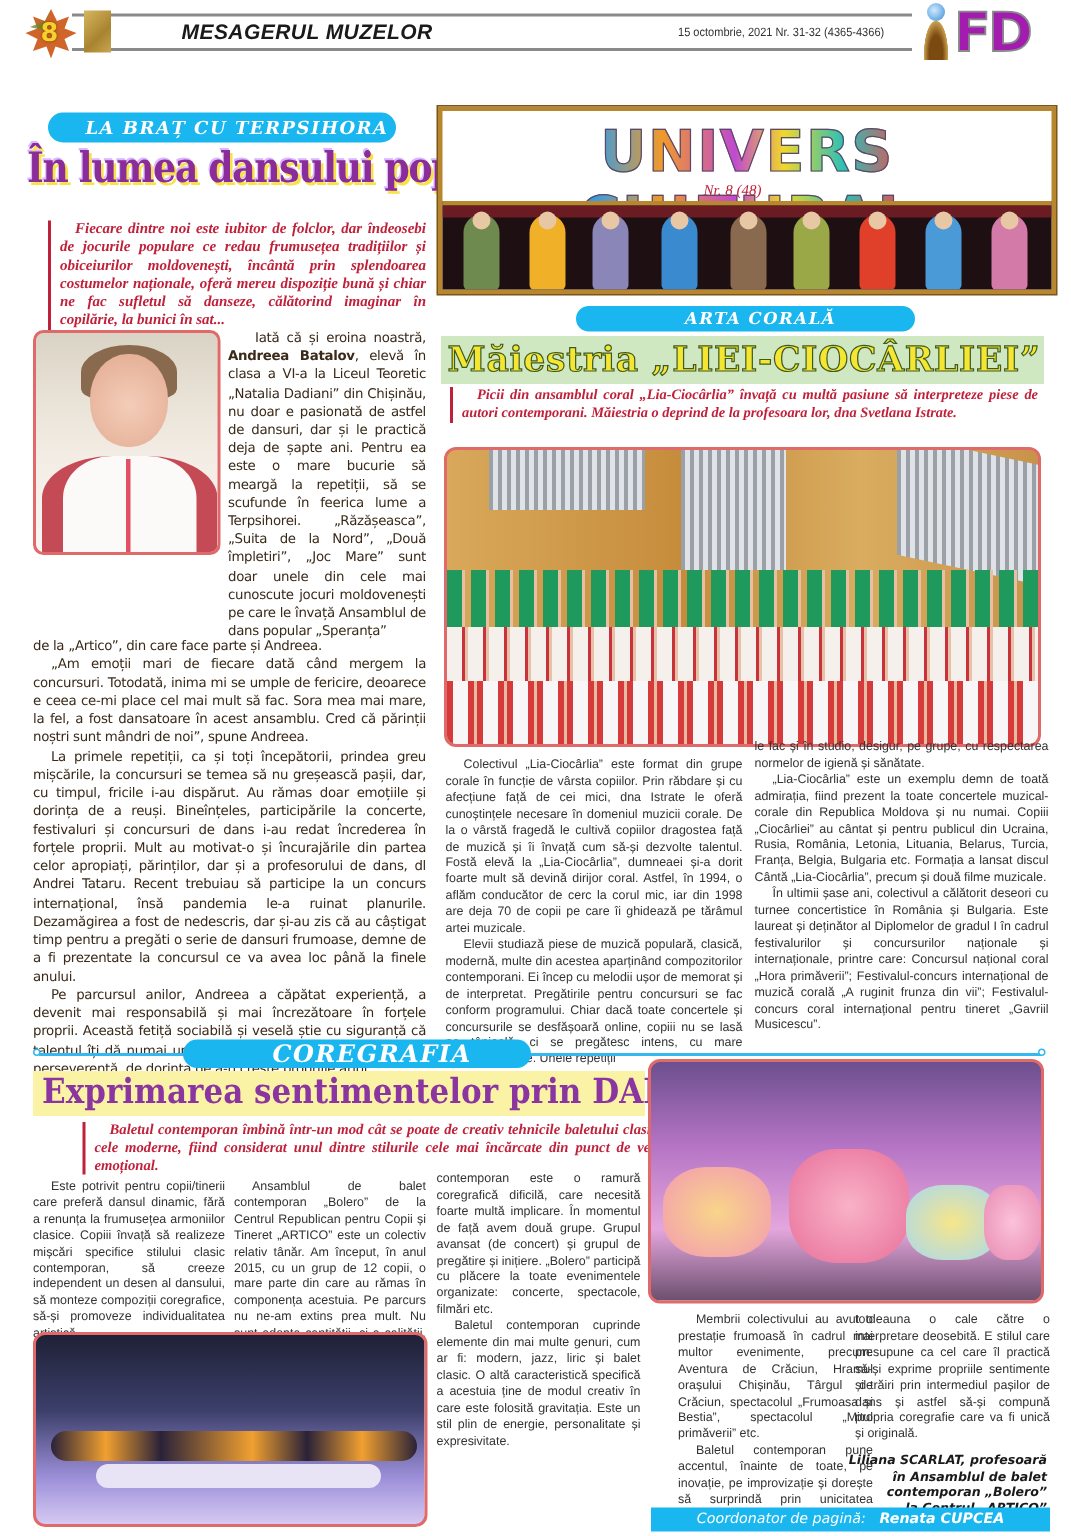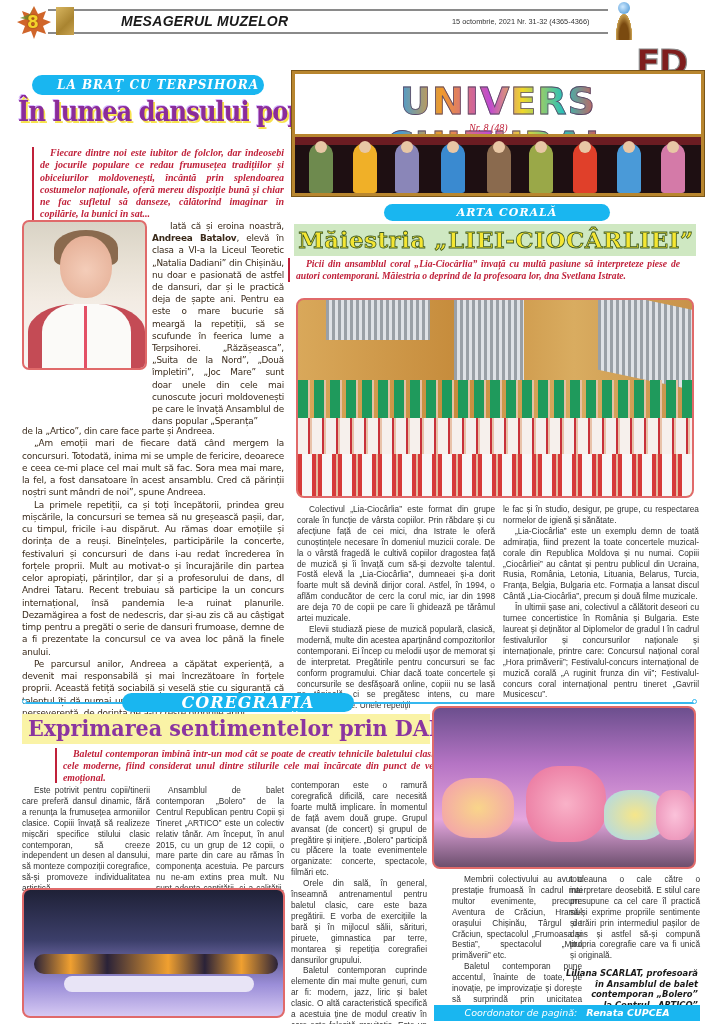--- a/index.html
+++ b/index.html
@@ -17,21 +17,21 @@
     background: linear-gradient(135deg, #d8b660, #a98430 60%, #caa552); }
   .mh-title { position: absolute; left: 81px; top: 13px; font: italic bold 14px "Liberation Sans", sans-serif;
     color: #1a1a1a; letter-spacing: 0.3px; margin-left: 40px; }
   .mh-date { position: absolute; left: 452px; top: 17px; font: 8px "Liberation Sans", sans-serif;
     color: #333; transform: scaleX(0.92); transform-origin: left; }
   .fd-globe { position: absolute; left: 618px; top: 2px; width: 12px; height: 12px; border-radius: 50%;
     background: radial-gradient(circle at 40% 40%, #cfe9ff, #3b8dd2); }
   .fd-vase { position: absolute; left: 616px; top: 14px; width: 16px; height: 26px;
     background: radial-gradient(ellipse at 50% 85%, #7a4a10 40%, #caa050 70%, transparent 72%); }
   .fd-logo { position: absolute; left: 636px; top: 2px; font: bold 36px "DejaVu Sans", sans-serif;
-    color: #7f1d1d; -webkit-text-stroke: 1.2px #8a8a8a; letter-spacing: -2px; margin-top: 40px; }
+    color: #a21caf; -webkit-text-stroke: 1.2px #8a8a8a; letter-spacing: -2px; }
 
   
   .pill { position: absolute; background: #19b6f0; border-radius: 10px; color: #fff; text-align: center;
     font: italic bold 12px "DejaVu Serif", serif; letter-spacing: 1px; padding-left: 20px; }
 
   .lead { position: absolute; font: italic bold 10px "Liberation Serif", serif; color: #c0213a;
     line-height: 12.3px; text-align: justify; padding-left: 6px; border-left: 2px solid #c0213a; }
   .lead .first { padding-left: 10px; }
 
   .body-comic { position: absolute; font: 9.3px "DejaVu Sans", sans-serif; color: #3a2a1a;
@@ -159,42 +159,42 @@
     <div class="muse" style="left:278px; background:#e0402a;"></div>
     <div class="muse" style="left:322px; background:#4a9ad8;"></div>
     <div class="muse" style="left:366px; background:#d47aa8;"></div>
   </div>
 </div>
 
 <div class="pill" style="left:384px; top:204px; width:226px; height:17px; line-height:17px; font-size:11px;">ARTA CORALĂ</div>
 <div class="h-choir-bg"></div>
 <div class="h-choir">Măiestria „LIEI-CIOCÂRLIEI”</div>
 
-<div class="lead" style="left:288px; top:258px; width:392px; font-size:9.6px; line-height:11.8px;">
+<div class="lead" style="left:300px; top:258px; width:392px; font-size:9.6px; line-height:11.8px;">
   <span class="first">Picii din ansamblul coral „Lia-Ciocârlia” învață cu multă pasiune să interpreteze piese de autori contemporani. Măiestria o deprind de la profesoara lor, dna Svetlana Istrate.</span>
 </div>
 
 <div class="photo-choir">
   <div class="wall"></div>
   <div class="pipes" style="left:28px; width:104px; height:40px;"></div>
   <div class="pipes" style="left:156px; width:70px; height:80px;"></div>
   <div class="pipes" style="left:300px; width:96px; height:80px; transform:skewY(12deg);"></div>
   <div class="row" style="top:80px; height:50px;
        background:repeating-linear-gradient(90deg, #1f9a5c 0 10px, #e6c0a4 10px 12px, transparent 12px 16px);"></div>
   <div class="row" style="top:118px; height:44px;
        background:repeating-linear-gradient(90deg, #f6f0ec 0 10px, #c8323a 10px 12px, #e8c2a8 12px 14px);"></div>
   <div class="row" style="top:154px; height:46px;
        background:repeating-linear-gradient(90deg, #d63a3a 0 4px, #f8f6f6 4px 14px, #d63a3a 14px 18px, #e4bca0 18px 20px);"></div>
 </div>
 
 <div class="body-sans" style="left:297px; top:504px; width:198px;">
   <p class="indent">Colectivul „Lia-Ciocârlia” este format din grupe corale în funcție de vârsta copiilor. Prin răbdare și cu afecțiune față de cei mici, dna Istrate le oferă cunoștințele necesare în domeniul muzicii corale. De la o vârstă fragedă le cultivă copiilor dragostea față de muzică și îi învață cum să-și dezvolte talentul. Fostă elevă la „Lia-Ciocârlia”, dumneaei și-a dorit foarte mult să devină dirijor coral. Astfel, în 1994, o aflăm conducător de cerc la corul mic, iar din 1998 are deja 70 de copii pe care îi ghidează pe tărâmul artei muzicale.</p>
   <p class="indent">Elevii studiază piese de muzică populară, clasică, modernă, multe din acestea aparținând compozitorilor contemporani. Ei încep cu melodii ușor de memorat și de interpretat. Pregătirile pentru concursuri se fac conform programului. Chiar dacă toate concertele și concursurile se desfășoară online, copiii nu se lasă pe tânjeală, ci se pregătesc intens, cu mare responsabilitate. Unele repetiții</p>
 </div>
-<div class="body-sans" style="left:503px; top:504px; width:196px;">
+<div class="body-sans" style="left:503px; top:492px; width:196px;">
   <p>le fac și în studio, desigur, pe grupe, cu respectarea normelor de igienă și sănătate.</p>
   <p class="indent">„Lia-Ciocârlia” este un exemplu demn de toată admirația, fiind prezent la toate concertele muzical-corale din Republica Moldova și nu numai. Copiii „Ciocârliei” au cântat și pentru publicul din Ucraina, Rusia, România, Letonia, Lituania, Belarus, Turcia, Franța, Belgia, Bulgaria etc. Formația a lansat discul Cântă „Lia-Ciocârlia”, precum și două filme muzicale.</p>
   <p class="indent">În ultimii șase ani, colectivul a călătorit deseori cu turnee concertistice în România și Bulgaria. Este laureat și deținător al Diplomelor de gradul I în cadrul festivalurilor și concursurilor naționale și internaționale, printre care: Concursul național coral „Hora primăverii”; Festivalul-concurs internațional de muzică corală „A ruginit frunza din vii”; Festivalul-concurs coral internațional pentru tineret „Gavriil Musicescu”.</p>
 </div>
 
 <div class="divider-line" style="left:26px; top:702px; width:100px;"></div>
 <div class="divider-dot" style="left:22px; top:699px;"></div>
 <div class="divider-line" style="left:350px; top:702px; width:344px;"></div>
 <div class="divider-dot" style="left:692px; top:699px;"></div>
 <div class="pill" style="left:122px; top:693px; width:232px; height:19px; line-height:19px; font-size:16px;">COREGRAFIA MODERNĂ</div>
@@ -220,21 +220,20 @@
   <p class="indent">Ansamblul de balet contemporan „Bolero” de la Centrul Republican pentru Copii și Tineret „ARTICO” este un colectiv relativ tânăr. Am început, în anul 2015, cu un grup de 12 copii, o mare parte din care au rămas în componența acestuia. Pe parcurs nu ne-am extins prea mult. Nu sunt adepta cantității, ci a calității, mai ales că baletul</p>
 </div>
 
 <div class="photo-contemp">
   <div class="dancer" style="left:10px; top:64px; width:244px; height:20px; border-radius:10px; background:linear-gradient(90deg, #2a2238, #f0a030 15%, #2a2238 30%, #f0a030 55%, #2a2238 70%, #f0a030 85%, #2a2238);"></div>
   <div class="dancer" style="left:40px; top:86px; width:190px; height:16px; border-radius:8px; background:#e8e4f6;"></div>
 </div>
 
 <div class="body-sans" style="left:291px; top:780px; width:136px;">
   <p>contemporan este o ramură coregrafică dificilă, care necesită foarte multă implicare. În momentul de față avem două grupe. Grupul avansat (de concert) și grupul de pregătire și inițiere. „Bolero” participă cu plăcere la toate evenimentele organizate: concerte, spectacole, filmări etc.</p>
-  <p class="indent">Orele din sală, în general, înseamnă antrenamentul pentru baletul clasic, care este baza pregătirii. E vorba de exercițiile la bară și în mijlocul sălii, sărituri, piruete, gimnastica par terre, montarea și repetiția coregrafiei dansurilor grupului.</p>
   <p class="indent">Baletul contemporan cuprinde elemente din mai multe genuri, cum ar fi: modern, jazz, liric și balet clasic. O altă caracteristică specifică a acestuia ține de modul creativ în care este folosită gravitația. Este un stil plin de energie, personalitate și expresivitate.</p>
 </div>
 <div class="body-sans" style="left:452px; top:874px; width:130px;">
   <p class="indent">Membrii colectivului au avut o prestație frumoasă în cadrul mai multor evenimente, precum: Aventura de Crăciun, Hramul orașului Chișinău, Târgul de Crăciun, spectacolul „Frumoasa și Bestia”, spectacolul „Mitul primăverii” etc.</p>
   <p class="indent">Baletul contemporan pune accentul, înainte de toate, pe inovație, pe improvizație și dorește să surprindă prin unicitatea mișcărilor, lăsând în-</p>
 </div>
 <div class="body-sans" style="left:570px; top:874px; width:130px;">
   <p>totdeauna o cale către o interpretare deosebită. E stilul care presupune ca cel care îl practică să-și exprime propriile sentimente și trăiri prin intermediul pașilor de dans și astfel să-și compună propria coregrafie care va fi unică și originală.</p>
 </div>
 

